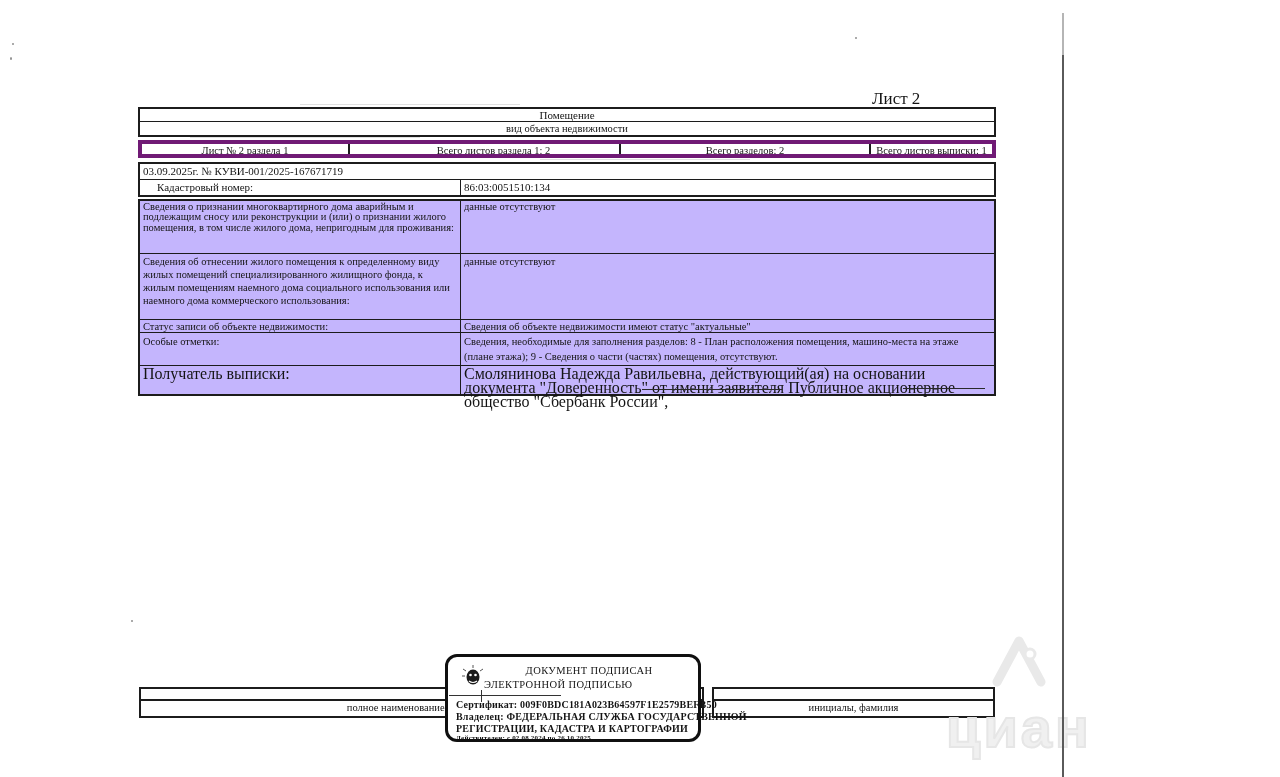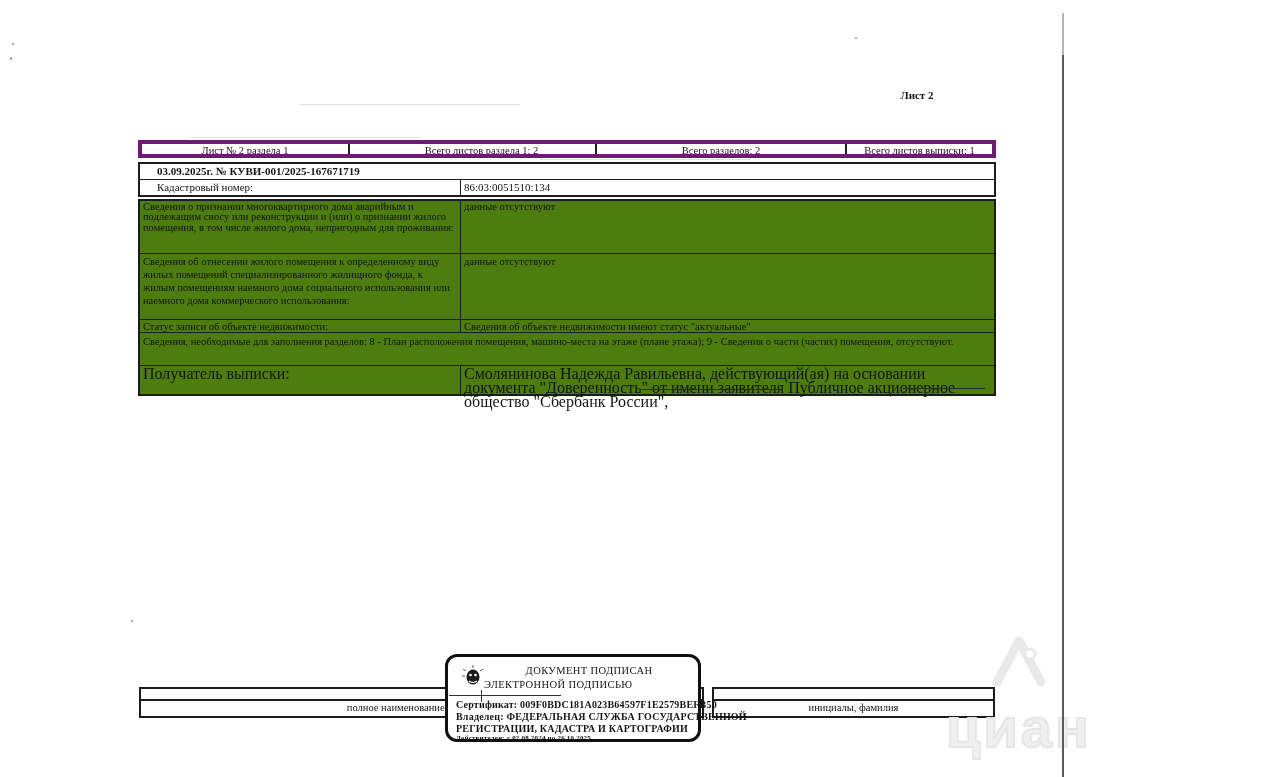--- a/index.html
+++ b/index.html
@@ -1,40 +1,40 @@
 <!DOCTYPE html>
 <html><head>
 <meta charset="utf-8">
 <style>
   html,body{margin:0;padding:0;background:#ffffff;}
   *{box-sizing:border-box;font-family:"Liberation Serif",serif;}
   .page{position:relative;width:1280px;height:777px;background:#fff;overflow:hidden;color:#141414;}
   .abs{position:absolute;}
-  .sheet-label{left:872px;top:89px;width:90px;text-align:center;font-size:11px;font-weight:bold;}
+  .sheet-label{left:872px;top:89px;width:90px;font-size:17px;}
 
   
   .tbl1{left:138px;top:107px;width:858px;border:2px solid #1c1c1c;background:#fff;}
   .tbl1 .r1{height:13px;border-bottom:1px solid #1c1c1c;text-align:center;font-size:11px;line-height:13px;}
   .tbl1 .r2{height:13px;text-align:center;font-size:10.5px;line-height:13px;}
 
   
   .tbl2{left:138px;top:140px;width:858px;height:18px;border:4px solid #701a75;display:flex;background:#fff;}
   .tbl2 .c{font-size:10.5px;text-align:center;line-height:14px;border-right:2px solid #1c1c1c;overflow:hidden;}
   .tbl2 .c:last-child{border-right:none;}
 
   
   .tbl3{left:138px;top:162px;width:858px;border:2px solid #1c1c1c;background:#fff;}
   .tbl3 .row{display:flex;height:15px;font-size:11px;line-height:14px;}
   .tbl3 .row+.row{border-top:1px solid #1c1c1c;height:16px;}
   .tbl3 .lab{width:321px;border-right:1px solid #1c1c1c;padding-left:17px;}
   .tbl3 .val{flex:1;padding-left:3px;}
-  .tbl3 .full{padding-left:17px;font-weight:bold;}
+  .tbl3 .full{padding-left:3px;}
 
   
-  .maintbl{left:138px;top:199px;width:858px;border:2px solid #1c1c1c;background:#4d7c0f;}
+  .maintbl{left:138px;top:199px;width:858px;border:2px solid #1c1c1c;background:#c4b5fd;}
   .maintbl .row{display:flex;}
   .maintbl .row+.row{border-top:1px solid #1c1c1c;}
   .maintbl .lc{width:321px;border-right:1px solid #1c1c1c;padding:1px 4px 0 3px;}
   .maintbl .rc{flex:1;padding:1px 4px 0 3px;}
   .r-a{height:52px;font-size:10.5px;line-height:10.4px;}
   .r-b{height:66px;font-size:10.5px;line-height:13px;}
   .r-c{height:13px;font-size:10.5px;line-height:11.5px;}
   .r-d{height:33px;font-size:10.5px;line-height:15px;}
   .r-e{height:29px;font-size:16px;line-height:14px;}
 
@@ -87,24 +87,28 @@
       <path d="M7 50 L29 9 L51 50" fill="none" stroke="#e9e9e9" stroke-width="9" stroke-linecap="round" stroke-linejoin="round"></path>
       <circle cx="40" cy="22" r="5" fill="#ffffff" stroke="#e9e9e9" stroke-width="3"></circle>
     </svg>
     <span class="wm-text">циан</span>
   </div>
 
   <div class="abs vline"></div>
 
   <div class="abs sheet-label">Лист 2</div>
 
+  <div class="abs tbl1">
+    <div class="r1">Помещение</div>
+    <div class="r2">вид объекта недвижимости</div>
+  </div>
 
   <div class="abs tbl2">
     <div class="c" style="width:208px;">Лист № 2 раздела 1</div>
-    <div class="c" style="width:247px;padding-left:18px;">Всего листов раздела 1: 2</div>
+    <div class="c" style="width:271px;padding-left:18px;">Всего листов раздела 1: 2</div>
     <div class="c" style="width:250px;">Всего разделов: 2</div>
     <div class="c" style="flex:1;">Всего листов выписки: 1</div>
   </div>
 
   <div class="abs tbl3">
     <div class="row">
       <div class="full">03.09.2025г. № КУВИ-001/2025-167671719</div>
     </div>
     <div class="row">
       <div class="lab">Кадастровый номер:</div>
@@ -119,20 +123,21 @@
     </div>
     <div class="row r-b">
       <div class="lc">Сведения об отнесении жилого помещения к определенному виду жилых помещений специализированного жилищного фонда, к жилым помещениям наемного дома социального использования или наемного дома коммерческого использования:</div>
       <div class="rc">данные отсутствуют</div>
     </div>
     <div class="row r-c">
       <div class="lc">Статус записи об объекте недвижимости:</div>
       <div class="rc">Сведения об объекте недвижимости имеют статус "актуальные"</div>
     </div>
     <div class="row r-d">
+      <div class="lc">Особые отметки:</div>
       <div class="rc">Сведения, необходимые для заполнения разделов: 8 - План расположения помещения, машино-места на этаже (плане этажа); 9 - Сведения о части (частях) помещения, отсутствуют.</div>
     </div>
     <div class="row r-e">
       <div class="lc">Получатель выписки:</div>
       <div class="rc">Смолянинова Надежда Равильевна, действующий(ая) на основании документа "Доверенность" от имени заявителя Публичное акционерное общество "Сбербанк России",</div>
     </div>
   </div>
 
   <div class="abs uline" style="left:642px;top:389px;width:140px;"></div>
   <div class="abs uline" style="left:903px;top:388px;width:82px;"></div>

